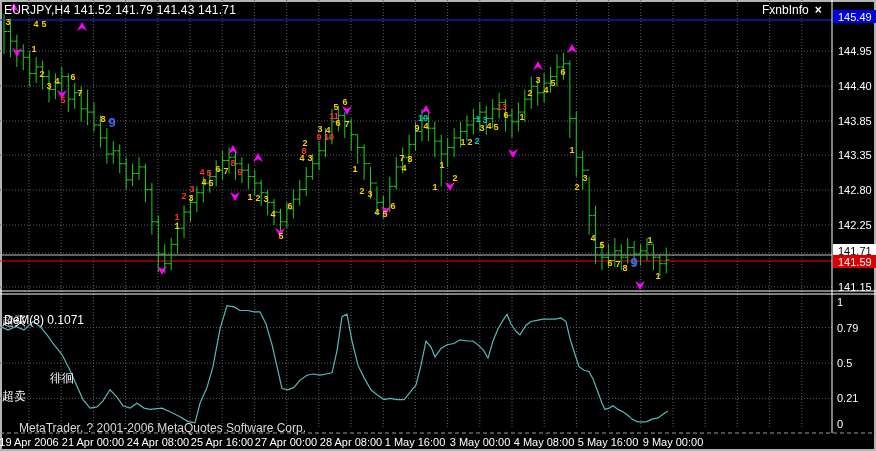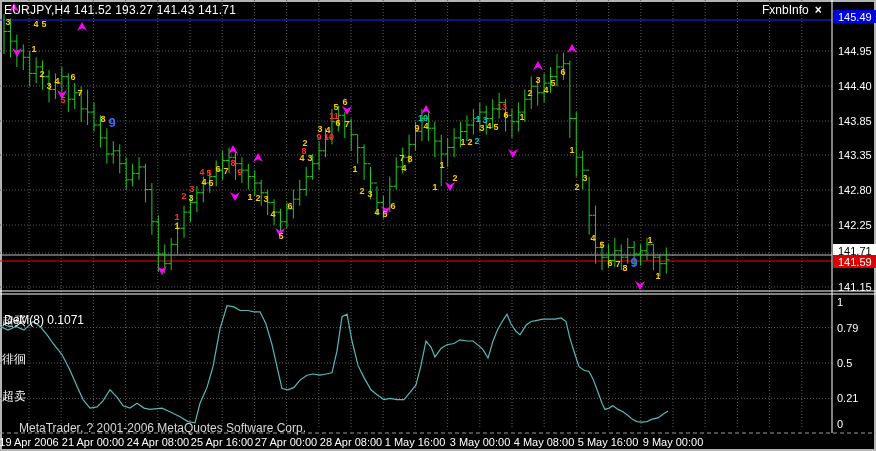--- a/index.html
+++ b/index.html
@@ -515,27 +515,27 @@
       <text x="222" y="446" fill="#fff" font-size="11" text-anchor="middle">25 Apr 16:00</text>
       <text x="286" y="446" fill="#fff" font-size="11" text-anchor="middle">27 Apr 00:00</text>
       <text x="351" y="446" fill="#fff" font-size="11" text-anchor="middle">28 Apr 08:00</text>
       <text x="415" y="446" fill="#fff" font-size="11" text-anchor="middle">1 May 16:00</text>
       <text x="480" y="446" fill="#fff" font-size="11" text-anchor="middle">3 May 00:00</text>
       <text x="544" y="446" fill="#fff" font-size="11" text-anchor="middle">4 May 08:00</text>
       <text x="608" y="446" fill="#fff" font-size="11" text-anchor="middle">5 May 16:00</text>
       <text x="673" y="446" fill="#fff" font-size="11" text-anchor="middle">9 May 00:00</text>
     </svg>
 
-  <div class="overlay title">EURJPY,H4 141.52 193.27 141.43 141.71</div>
+  <div class="overlay title">EURJPY,H4 141.52 141.79 141.43 141.71</div>
 
   <div class="overlay fxnb" style="left:762px;">
     <span>FxnbInfo</span>
     <span class="close">×</span>
   </div>
 
   <div class="overlay demlabel">DeM(8) 0.1071</div>
 
   <div class="overlay zone" style="top:313px;">超买</div>
-  <div class="overlay zone" style="top:351px;">徘徊</div>
+  <div class="overlay zone" style="top:370px;padding-left:48px;">徘徊</div>
   <div class="overlay zone" style="top:388px;font-family:Liberation Mono, monospace;">超卖</div>
 
   <div class="overlay watermark">MetaTrader, ? 2001-2006 MetaQuotes Software Corp.</div>
 </div>
 
 </body></html>

